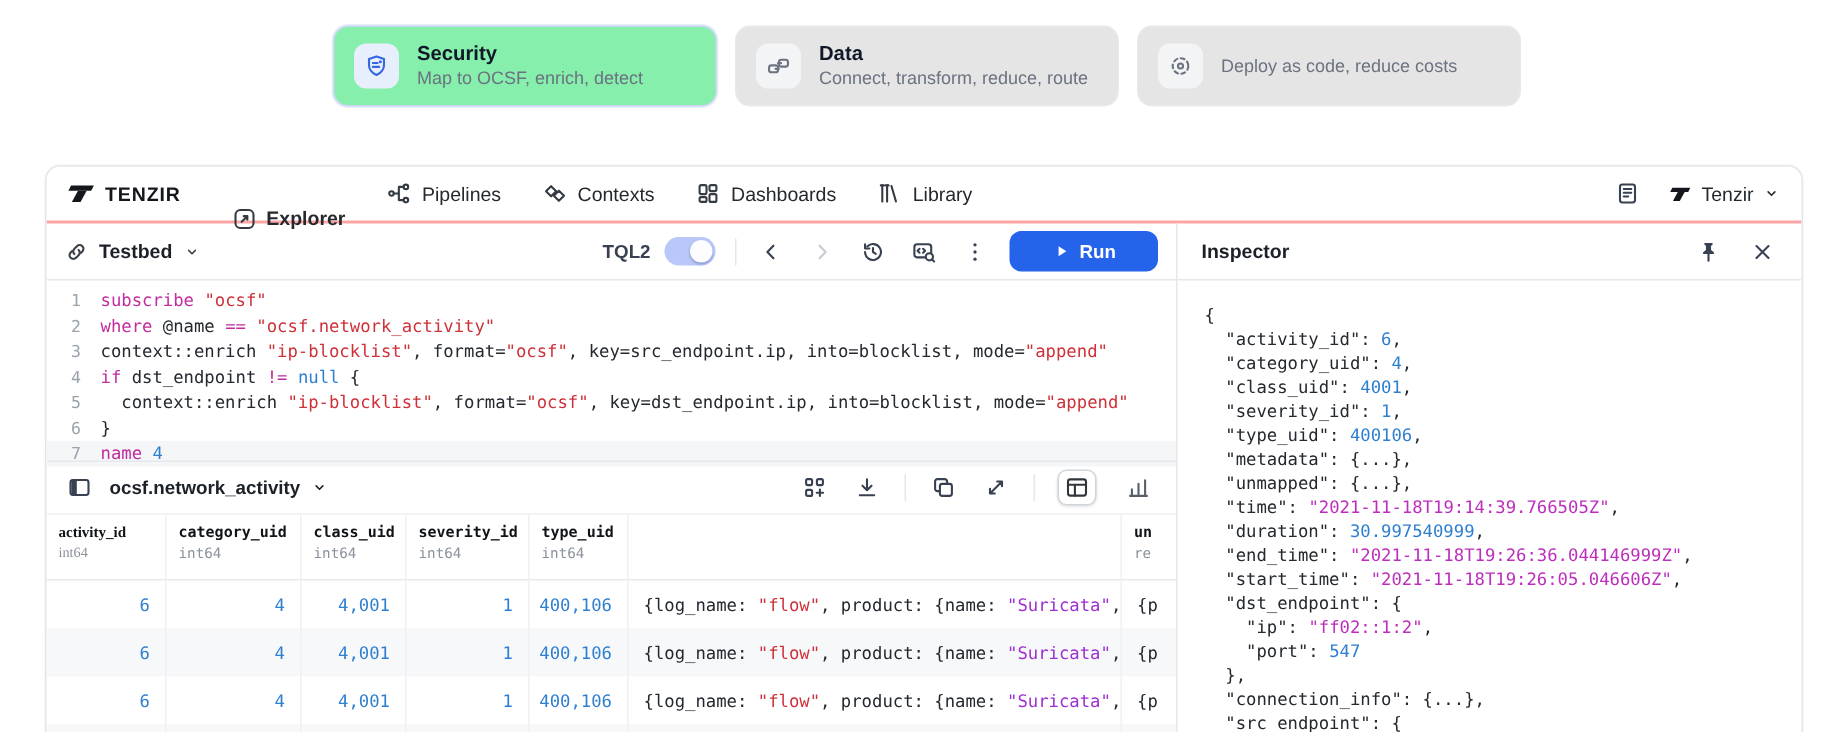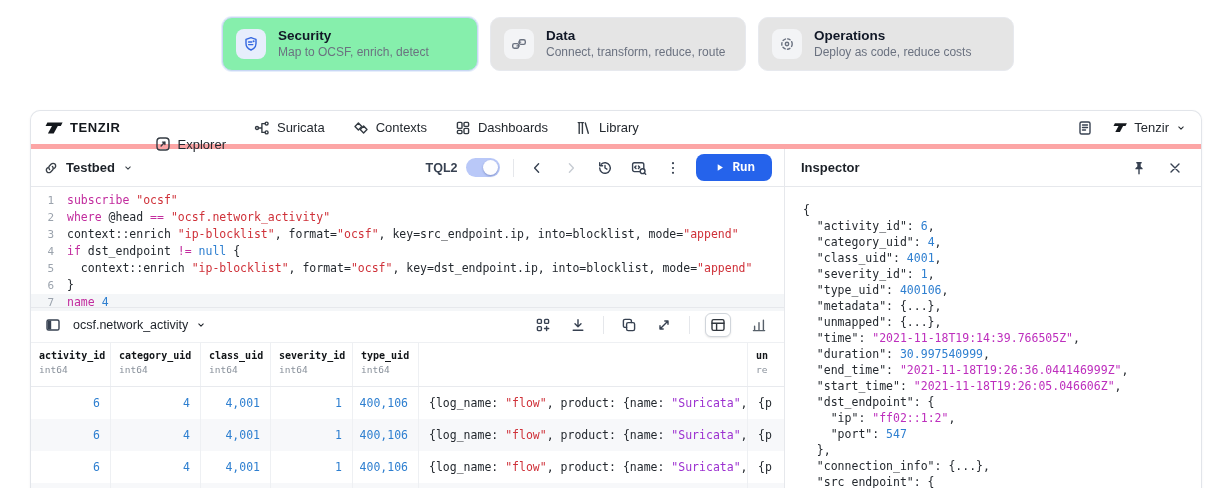--- a/index.html
+++ b/index.html
@@ -28,26 +28,26 @@
 
   
   .window {
     position:absolute; left:30px; top:110px; width:1172px; height:378px;
     border:1px solid #e2e5ea; border-bottom:none; border-radius:10px 10px 0 0;
     background:#fff; overflow:hidden; display:flex; flex-direction:column;
     box-shadow:0 1px 3px rgba(20,30,50,.05);
   }
 
   
-  .navbar { height:38px; flex:none; display:flex; padding:0 14px; border-bottom:5px solid #fca5a5; }
+  .navbar { height:38px; flex:none; display:flex; padding:0 14px; border-bottom:2px solid #fca5a5; }
   .brand { display:flex; align-items:center; gap:6px; margin-right:34px; }
   .brand-text { font-size:13px; font-weight:800; letter-spacing:.6px; color:#14181d; }
   .nav-items { display:flex; align-items:center; gap:28px; }
   .nav-item { display:flex; align-items:center; gap:7px; font-size:13px; color:#24292f; cursor:pointer; }
-  .nav-item.active { font-weight:400;margin-top:33px; }
+  .nav-item.active { font-weight:700;margin-top:33px; }
   .nav-item .ic { color:#343b43; }
   .nav-right { margin-left:auto; display:flex; align-items:center; gap:18px; }
   .account { display:flex; align-items:center; gap:6px; font-size:13px; color:#24292f; }
 
   .ic { display:inline-flex; align-items:center; justify-content:center; line-height:0; }
   .ic svg { display:block; }
 
   
   .wbody { flex:1; display:flex; min-height:0; }
   .left { width:754px; flex:none; border-right:1px solid #e6e8ec; display:flex; flex-direction:column; min-height:0; }
@@ -59,40 +59,40 @@
   .pipeline-select .ic { color:#3a4149; }
   .tb-right { margin-left:auto; display:flex; align-items:center; gap:13px; }
   .lang-label { font-size:12.5px; font-weight:600; color:#374151; margin-right:-4px; }
   .switch { width:34px; height:19px; border-radius:10px; background:#b9c8f8; position:relative; cursor:pointer; }
   .switch .knob { position:absolute; right:2px; top:2px; width:15px; height:15px; border-radius:50%; background:#fdfdff; box-shadow:0 1px 2px rgba(30,50,120,.35); }
   .vsep { width:1px; height:18px; background:#e5e7eb; }
   .tbtn { color:#374151; cursor:pointer; background:none; border:none; padding:2px; display:inline-flex; }
   .tbtn.disabled { color:#c7ccd3; cursor:default; }
   .run-btn {
     display:flex; align-items:center; gap:6px; background:#2563eb; color:#fff;
-    border:none; border-radius:8px; height:27px; padding:0 17px;
-    font-family:Liberation Mono, monospace; font-size:12.5px; font-weight:700; cursor:pointer;
+    border:none; border-radius:8px; height:27px; padding:0 28px;
+    font-family:Liberation Sans, sans-serif; font-size:12.5px; font-weight:700; cursor:pointer;
   }
 
   
   .editor { height:120px; flex:none; padding-top:5px; font-size:11.5px; line-height:17px; }
   .code-line { display:flex; height:17px; }
   .code-line.active { background:#f4f6f8; }
   .ln { width:36px; flex:none; text-align:right; padding-right:13px; color:#9ba3ad; font-size:11px; }
   .code { white-space:pre; }
   .tk-kw { color:#c22c9e; }
   .tk-str { color:#cf3139; }
   .tk-num { color:#2e7fd0; }
   .tk-d  { color:#24292f; }
   .tk-mag { color:#bd2ebd; }
   .tk-pur { color:#9c30d0; }
 
   
   .table-toolbar { height:36px; flex:none; display:flex; align-items:center; padding:0 12px; border-top:1px solid #e6e8ec; border-bottom:1px solid #eef0f3; }
-  .schema-select { display:flex; align-items:center; gap:7px; font-size:12.5px; font-weight:400; color:#1c2128; cursor:pointer; margin-left:10px; }
+  .schema-select { display:flex; align-items:center; gap:7px; font-size:12.5px; font-weight:700; color:#1c2128; cursor:pointer; margin-left:10px; }
   .tt-right { margin-left:auto; display:flex; align-items:center; gap:15px; }
   .viewbtn { width:26px; height:24px; border-radius:6px; display:flex; align-items:center; justify-content:center; color:#30363d; cursor:pointer; }
   .viewbtn.active { border:1px solid #d0d5db; box-shadow:0 1px 2px rgba(0,0,0,.10); background:#fff; }
   .viewbtn.inactive { color:#57606a; }
 
   
   .grid { flex:1; min-height:0; overflow:hidden; font-family:"DejaVu Sans Mono", monospace; }
   .grid-header { display:flex; height:44px; border-bottom:1px solid #e8eaee; }
   .gh-cell { padding:7px 8px 0 8px; border-right:1px solid #eef0f3; overflow:hidden; }
   .gh-cell:last-child { border-right:none; }
@@ -150,21 +150,20 @@
     <div class="card">
       <div class="card-icon">
         <span class="ic">
           <svg width="16" height="16" viewBox="0 0 16 16" fill="none" stroke="currentColor" stroke-width="1.4" stroke-linecap="round" stroke-linejoin="round">
             <circle cx="8" cy="8" r="5.2" stroke-dasharray="2.6 2.3"></circle>
             <circle cx="8" cy="8" r="1.7"></circle>
           </svg>
         </span>
       </div>
       <div>
-        <div class="card-title">Operations</div>
         <div class="card-sub">Deploy as code, reduce costs</div>
       </div>
     </div>
   </div>
 
 <div class="window">
 
   <div class="navbar">
     <div class="brand">
       <span class="ic">
@@ -187,21 +186,21 @@
         </div>
         <div class="nav-item">
           <span class="ic">
             <svg width="16" height="16" viewBox="0 0 16 16" fill="none" stroke="currentColor" stroke-width="1.4" stroke-linecap="round" stroke-linejoin="round">
               <circle cx="3" cy="8" r="1.5"></circle>
               <circle cx="12.6" cy="3.6" r="1.5"></circle>
               <circle cx="12.6" cy="12.4" r="1.5"></circle>
               <path d="M4.5 8h3.4M7.9 8V3.6h3.2M7.9 8v4.4h3.2"></path>
             </svg>
           </span>
-          <span>Suricata</span>
+          <span>Pipelines</span>
         </div>
         <div class="nav-item">
           <span class="ic">
             <svg width="16" height="16" viewBox="0 0 16 16" fill="none" stroke="currentColor" stroke-width="1.4" stroke-linecap="round" stroke-linejoin="round">
               <path d="M5.4 3.1L8.8 6.5 5.4 9.9 2 6.5z"></path>
               <path d="M10.6 6.1L14 9.5l-3.4 3.4-3.4-3.4z"></path>
             </svg>
           </span>
           <span>Contexts</span>
         </div>
@@ -320,21 +319,21 @@
         </div>
       </div>
 
       <div class="editor mono" id="editor">
           <div class="code-line">
             <span class="ln">1</span>
             <span class="code"><span class="tk-kw">subscribe</span><span class="tk-d"> </span><span class="tk-str">"ocsf"</span></span>
           </div>
           <div class="code-line">
             <span class="ln">2</span>
-            <span class="code"><span class="tk-kw">where</span><span class="tk-d"> @head </span><span class="tk-kw">==</span><span class="tk-d"> </span><span class="tk-str">"ocsf.network_activity"</span></span>
+            <span class="code"><span class="tk-kw">where</span><span class="tk-d"> @name </span><span class="tk-kw">==</span><span class="tk-d"> </span><span class="tk-str">"ocsf.network_activity"</span></span>
           </div>
           <div class="code-line">
             <span class="ln">3</span>
             <span class="code"><span class="tk-d">context::enrich </span><span class="tk-str">"ip-blocklist"</span><span class="tk-d">, format=</span><span class="tk-str">"ocsf"</span><span class="tk-d">, key=src_endpoint.ip, into=blocklist, mode=</span><span class="tk-str">"append"</span></span>
           </div>
           <div class="code-line">
             <span class="ln">4</span>
             <span class="code"><span class="tk-kw">if</span><span class="tk-d"> dst_endpoint </span><span class="tk-kw">!=</span><span class="tk-d"> </span><span class="tk-num">null</span><span class="tk-d"> {</span></span>
           </div>
           <div class="code-line">
@@ -404,21 +403,21 @@
               <svg width="16" height="16" viewBox="0 0 16 16" fill="none" stroke="currentColor" stroke-width="1.4" stroke-linecap="round" stroke-linejoin="round">
                 <path d="M3.6 13V9.2M8 13V5.6M12.4 13V3.2"></path>
                 <path d="M2.4 13.6h11.2"></path>
               </svg>
             </span>
           </div>
       </div>
 
       <div class="grid">
         <div class="grid-header" id="grid-header">
-            <div class="gh-cell" style="width: 80px; flex: 0 0 auto;">
+            <div class="gh-cell" style="width: 80px; flex: 0 0 auto; font-family: Liberation Serif, serif;">
               <div class="gh-name">activity_id</div>
               <div class="gh-type">int64</div>
             </div>
             <div class="gh-cell" style="width: 90px; flex: 0 0 auto;">
               <div class="gh-name">category_uid</div>
               <div class="gh-type">int64</div>
             </div>
             <div class="gh-cell" style="width: 70px; flex: 0 0 auto;">
               <div class="gh-name">class_uid</div>
               <div class="gh-type">int64</div>

